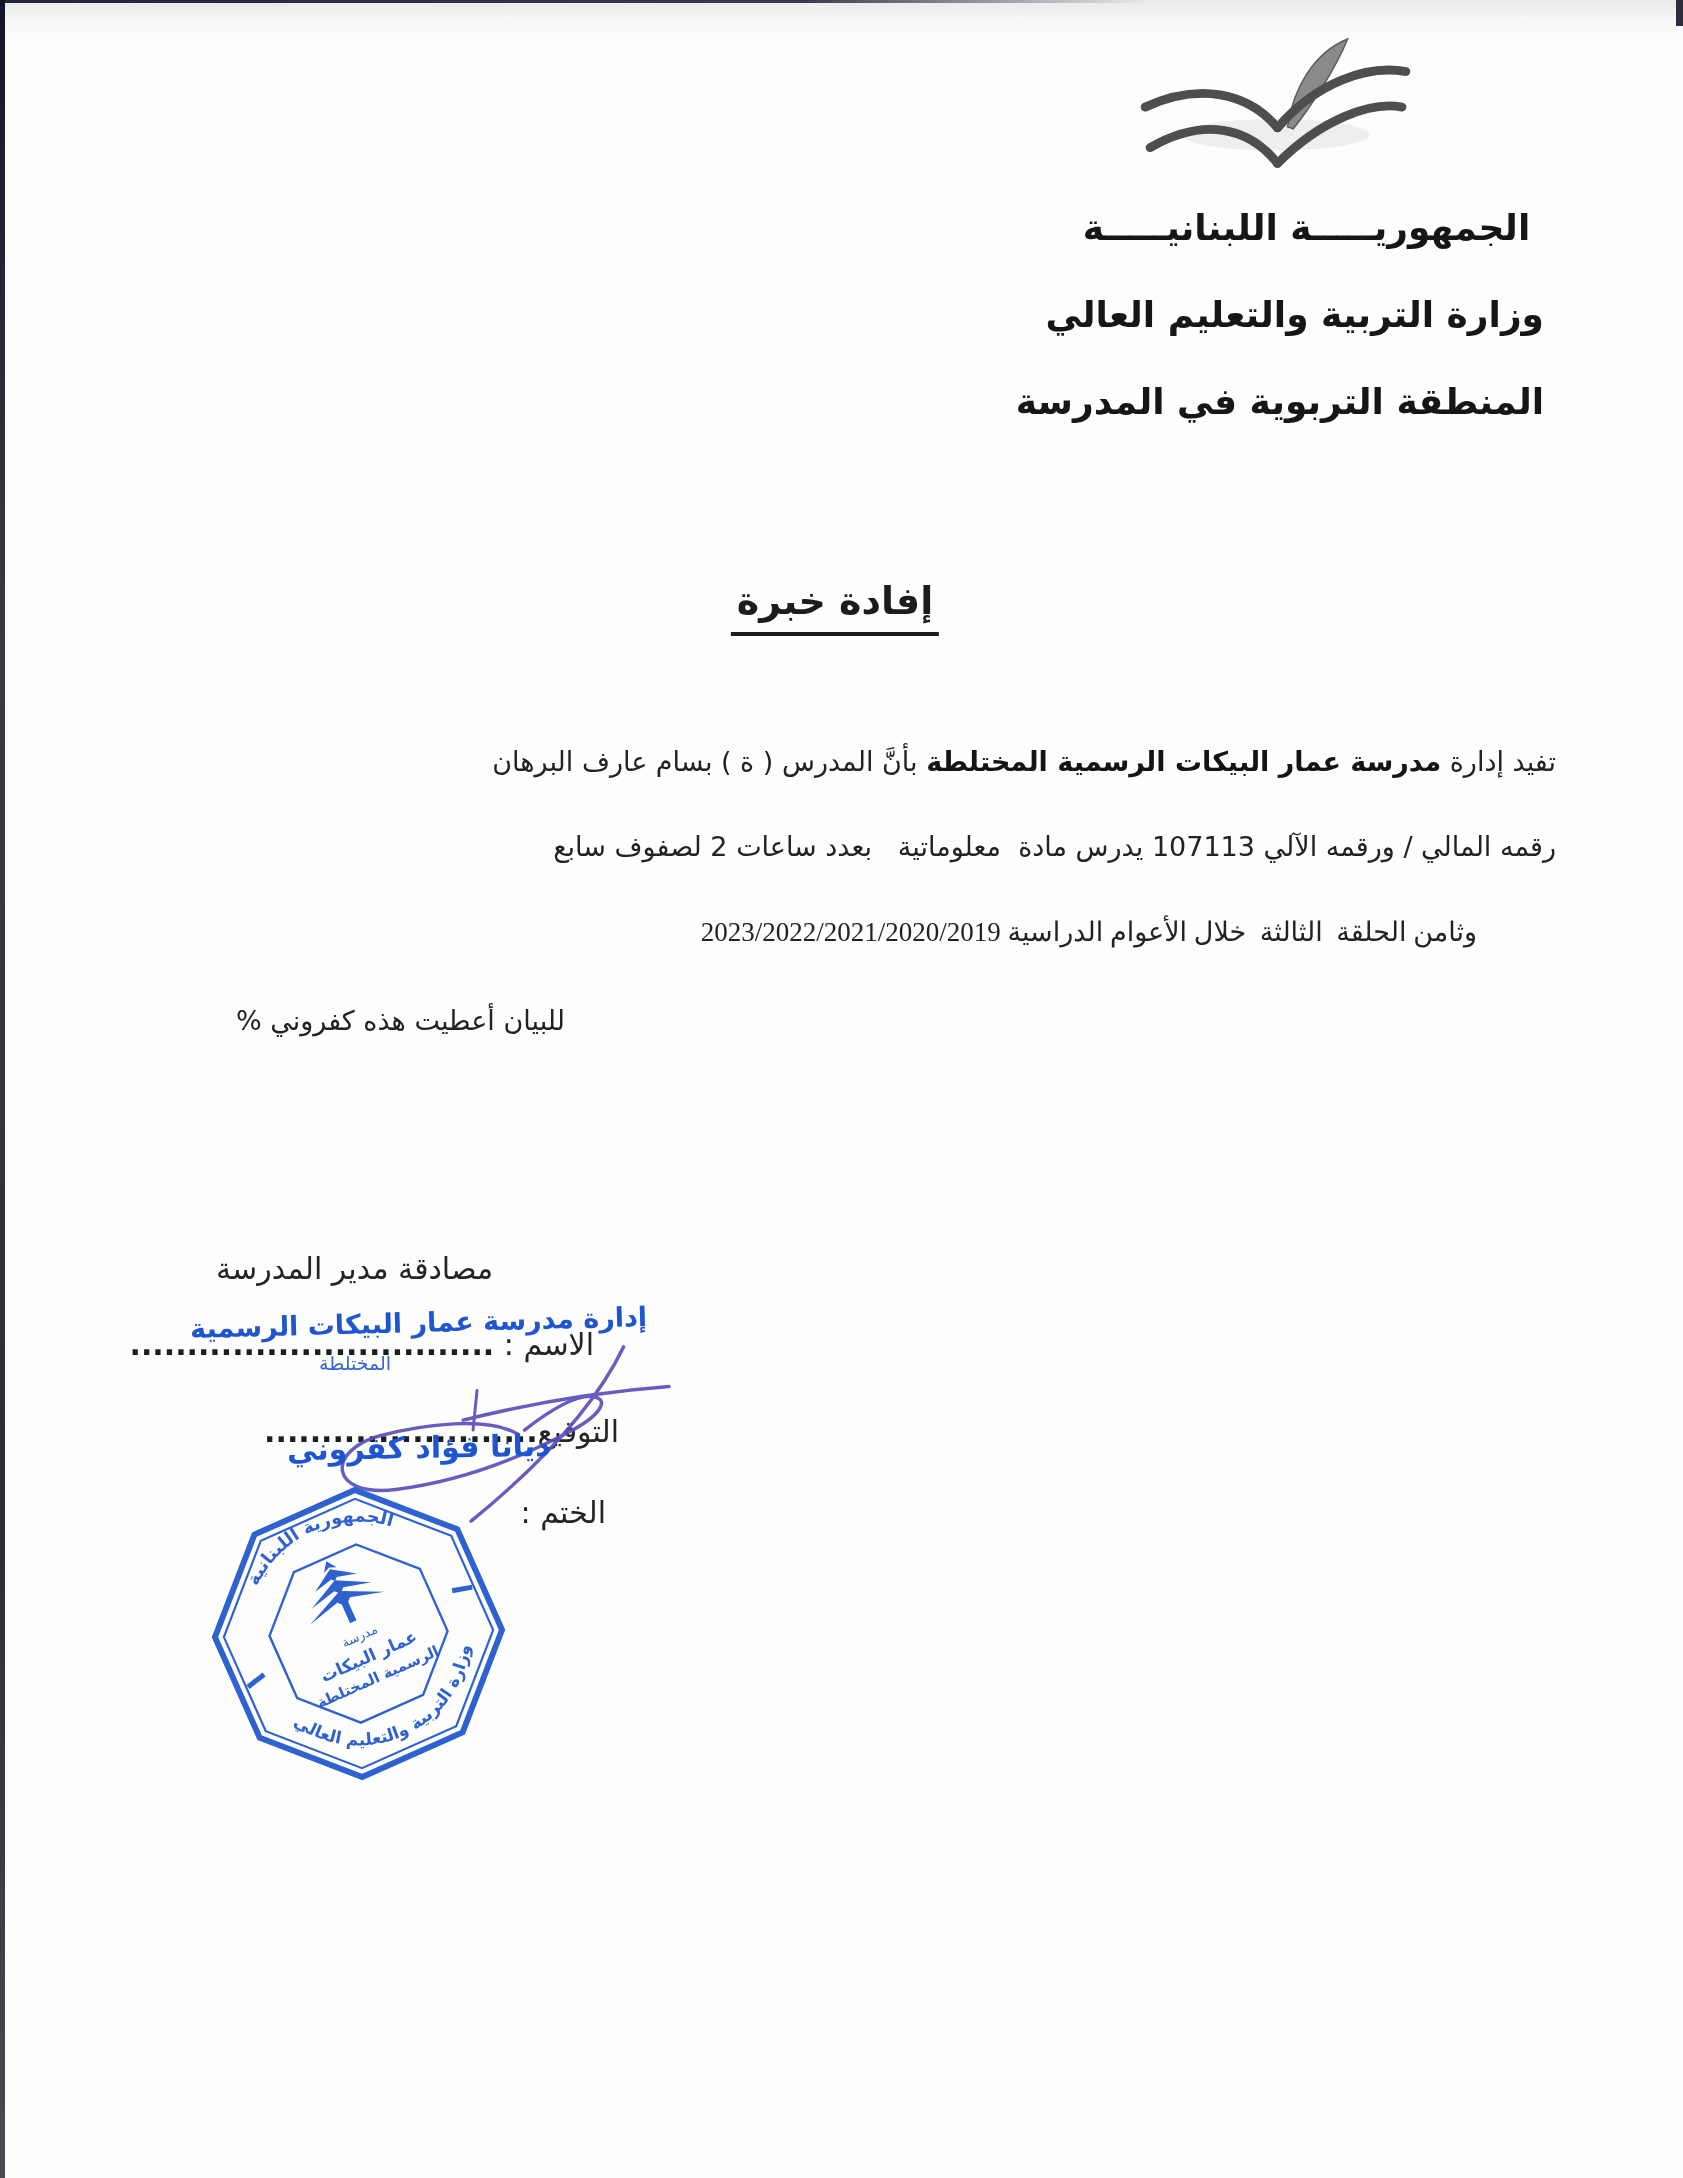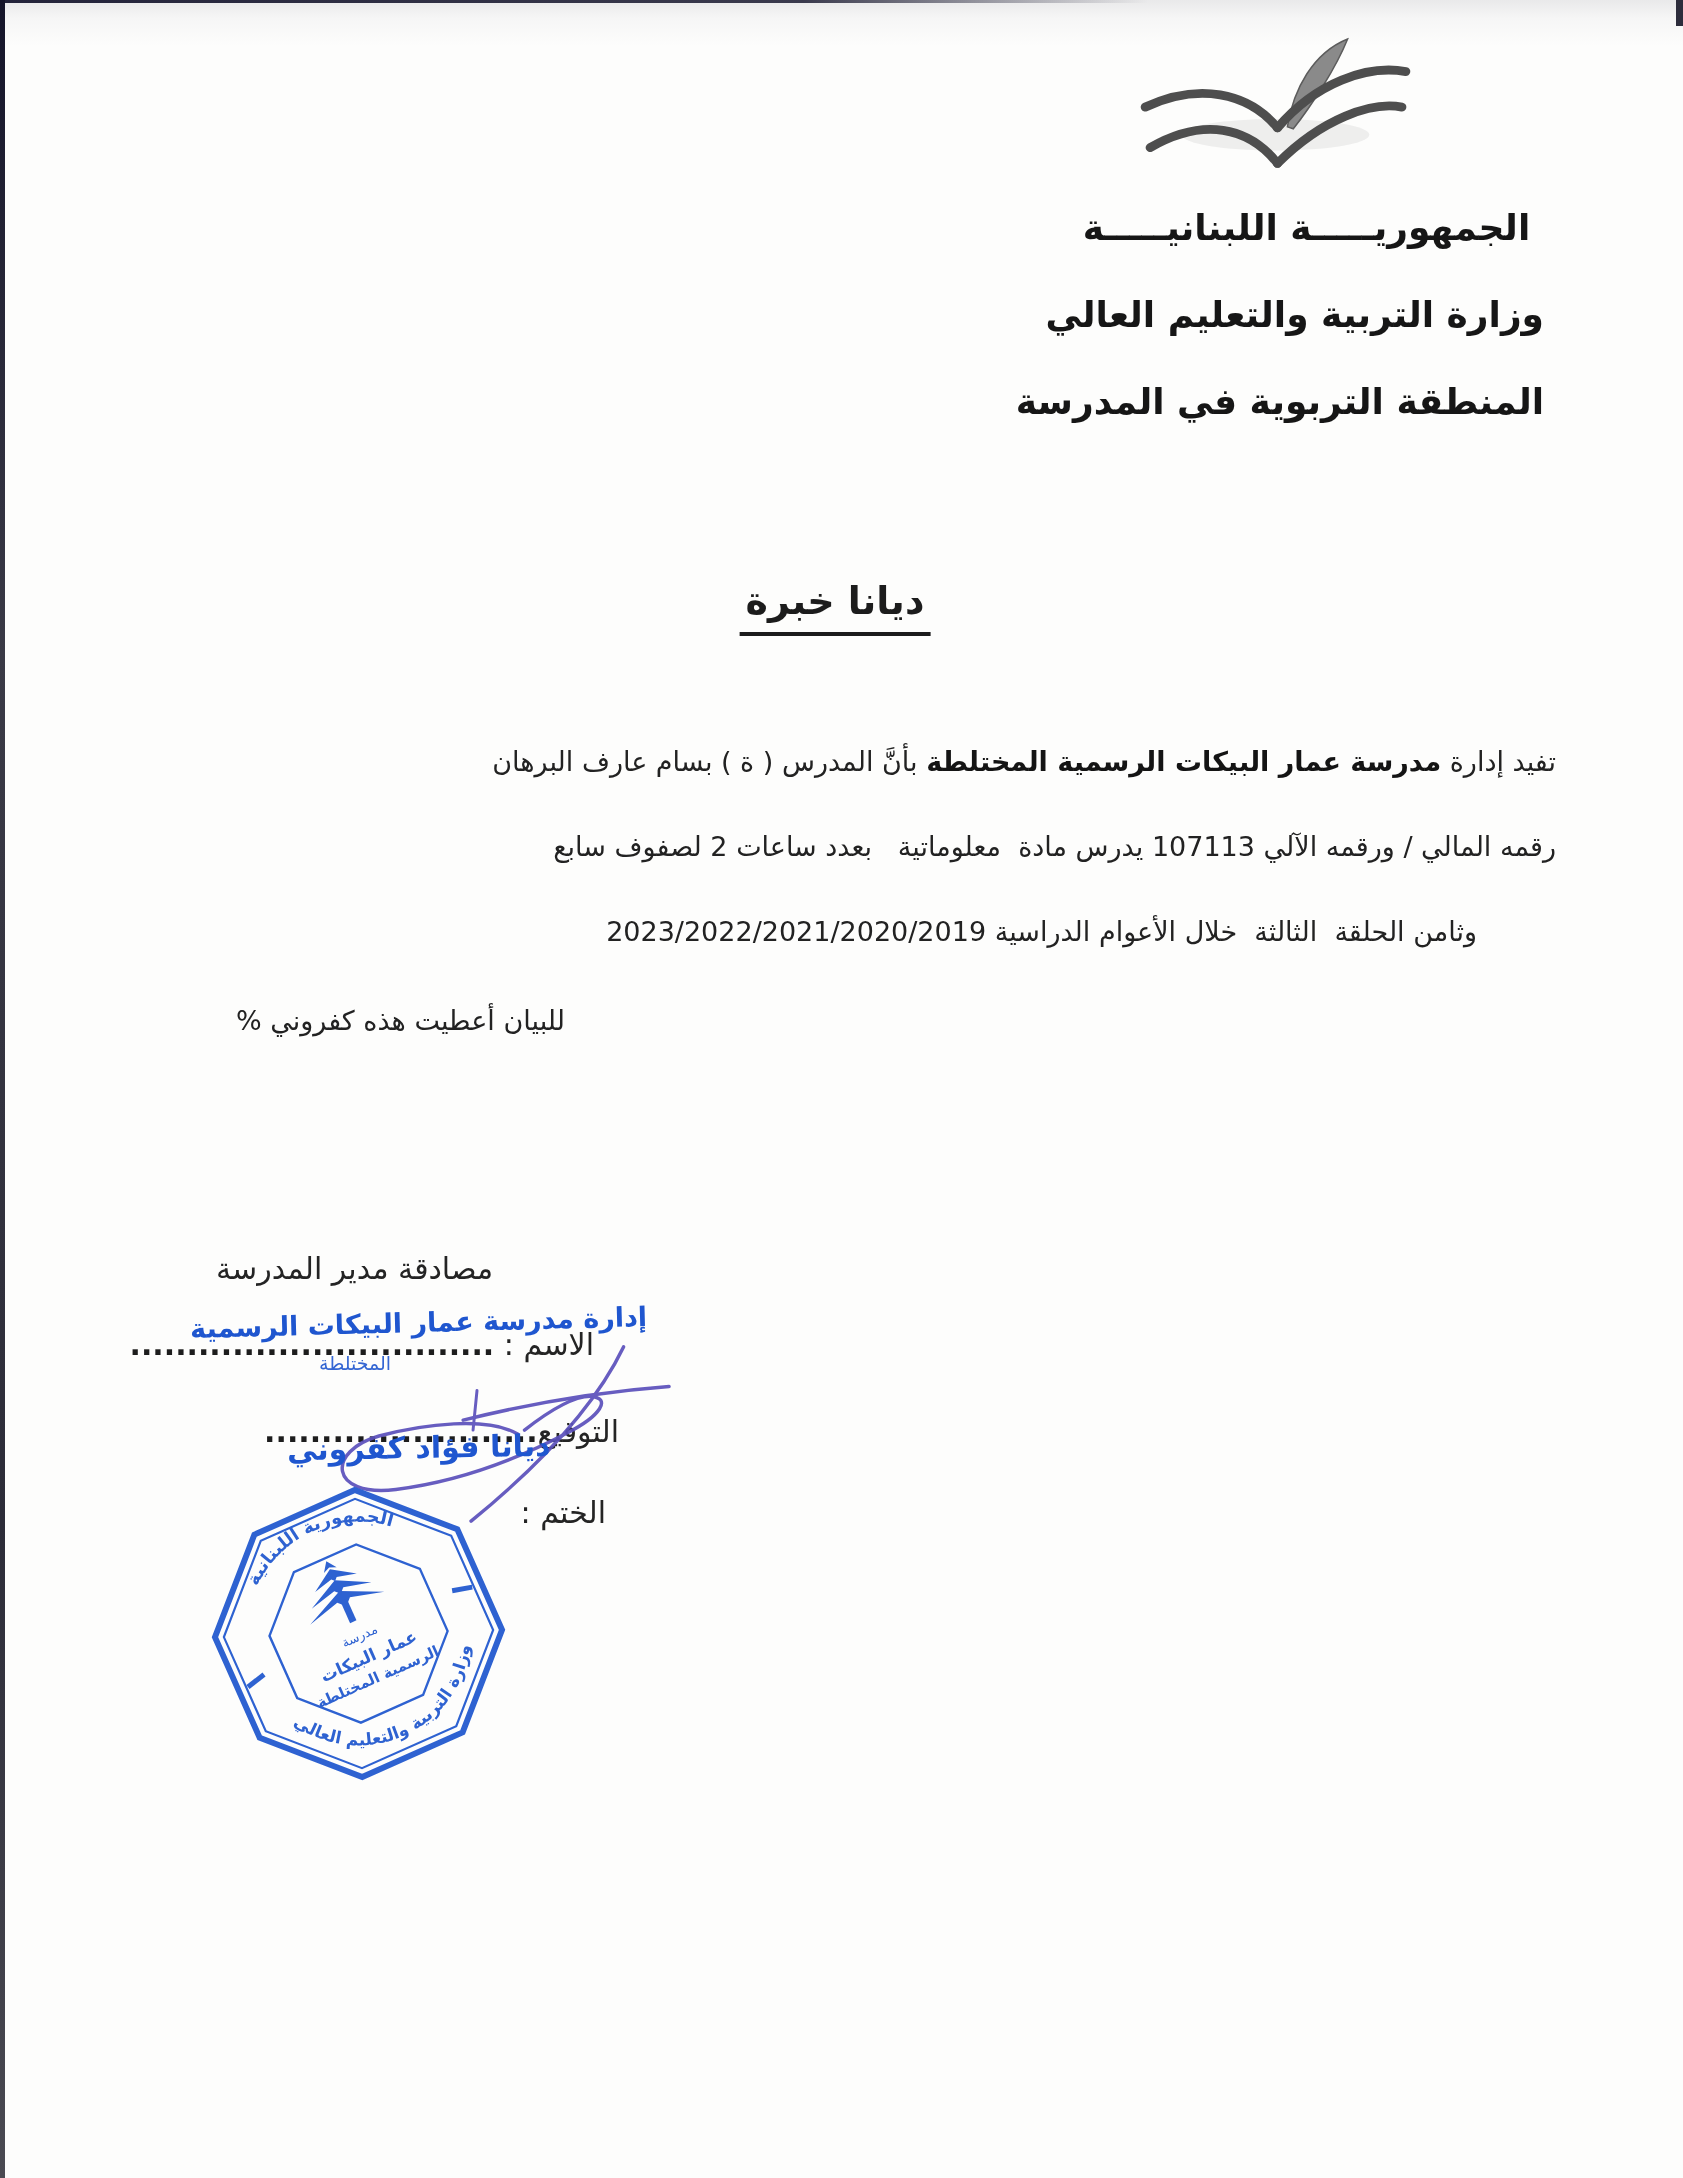--- a/index.html
+++ b/index.html
@@ -38,21 +38,21 @@
   }
 
   
   .bodyline{
     position:absolute;direction:rtl;white-space:pre;
     font-size:27px;color:#222;line-height:48px;
   }
   .bodyline b{font-weight:bold;color:#141414;}
   .l1{top:738px;right:127px;}
   .l2{top:823px;right:127px;margin-left:12px;}
-  .l3{top:908px;right:206px;}
+  .l3{top:908px;right:206px;font-family:Liberation Serif, serif;}
   .l4{top:997px;left:236px;}
 
   
   .footline{
     position:absolute;direction:rtl;white-space:nowrap;
     font-size:30px;color:#242424;
   }
   .approval{left:216px;top:1251px;}
   .name-row{right:1089px;top:1327px;}
   .sign-row{right:1064px;top:1414px;}
@@ -100,21 +100,21 @@
     <path d="M13,113 C67,82 113,92 142,129" fill="none" stroke="#4e4e4e" stroke-width="9" stroke-linecap="round"></path>
     <path d="M142,129 C187,84 237,66 268,72" fill="none" stroke="#4e4e4e" stroke-width="9" stroke-linecap="round"></path>
   </svg>
 
   <div class="header-block">
     <div class="header-line">الجمهوريـــــة اللبنانيـــــة</div>
     <div class="header-line">وزارة التربية والتعليم العالي</div>
     <div class="header-line">المنطقة التربوية في المدرسة</div>
   </div>
 
-  <div class="doc-title">ديانا خبرة</div>
+  <div class="doc-title">إفادة خبرة</div>
 
   <div class="bodyline l1"><span>تفيد إدارة </span><b>مدرسة عمار البيكات الرسمية المختلطة</b><span> بأنَّ المدرس ( ة ) بسام عارف البرهان</span></div>
   <div class="bodyline l2">رقمه المالي / ورقمه الآلي 107113 يدرس مادة  معلوماتية   بعدد ساعات 2 لصفوف سابع</div>
   <div class="bodyline l3">وثامن الحلقة  الثالثة  خلال الأعوام الدراسية 2023/2022/2021/2020/2019</div>
   <div class="bodyline l4">للبيان أعطيت هذه كفروني %</div>
 
   <div class="footline approval">مصادقة مدير المدرسة</div>
 
   <div class="footline name-row"><span>الاسم :</span> <span class="dots">................................</span></div>
 

